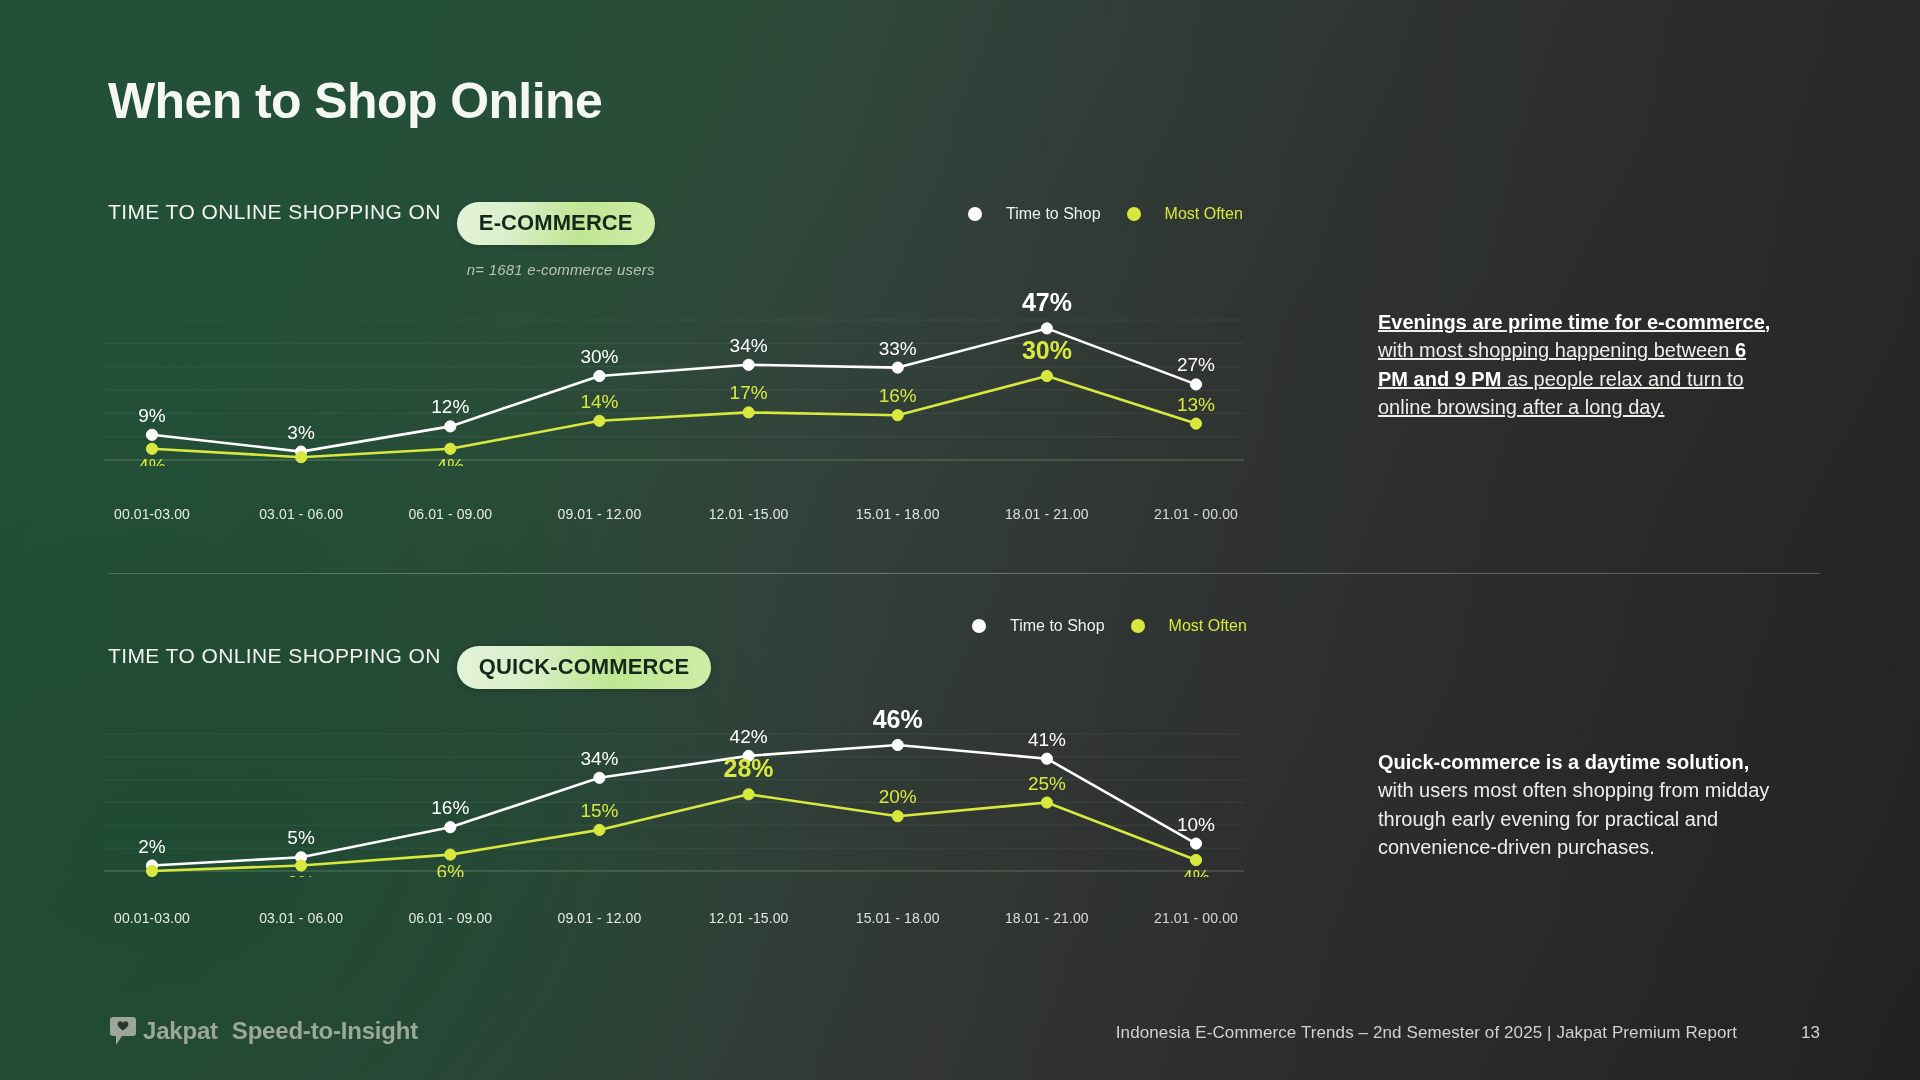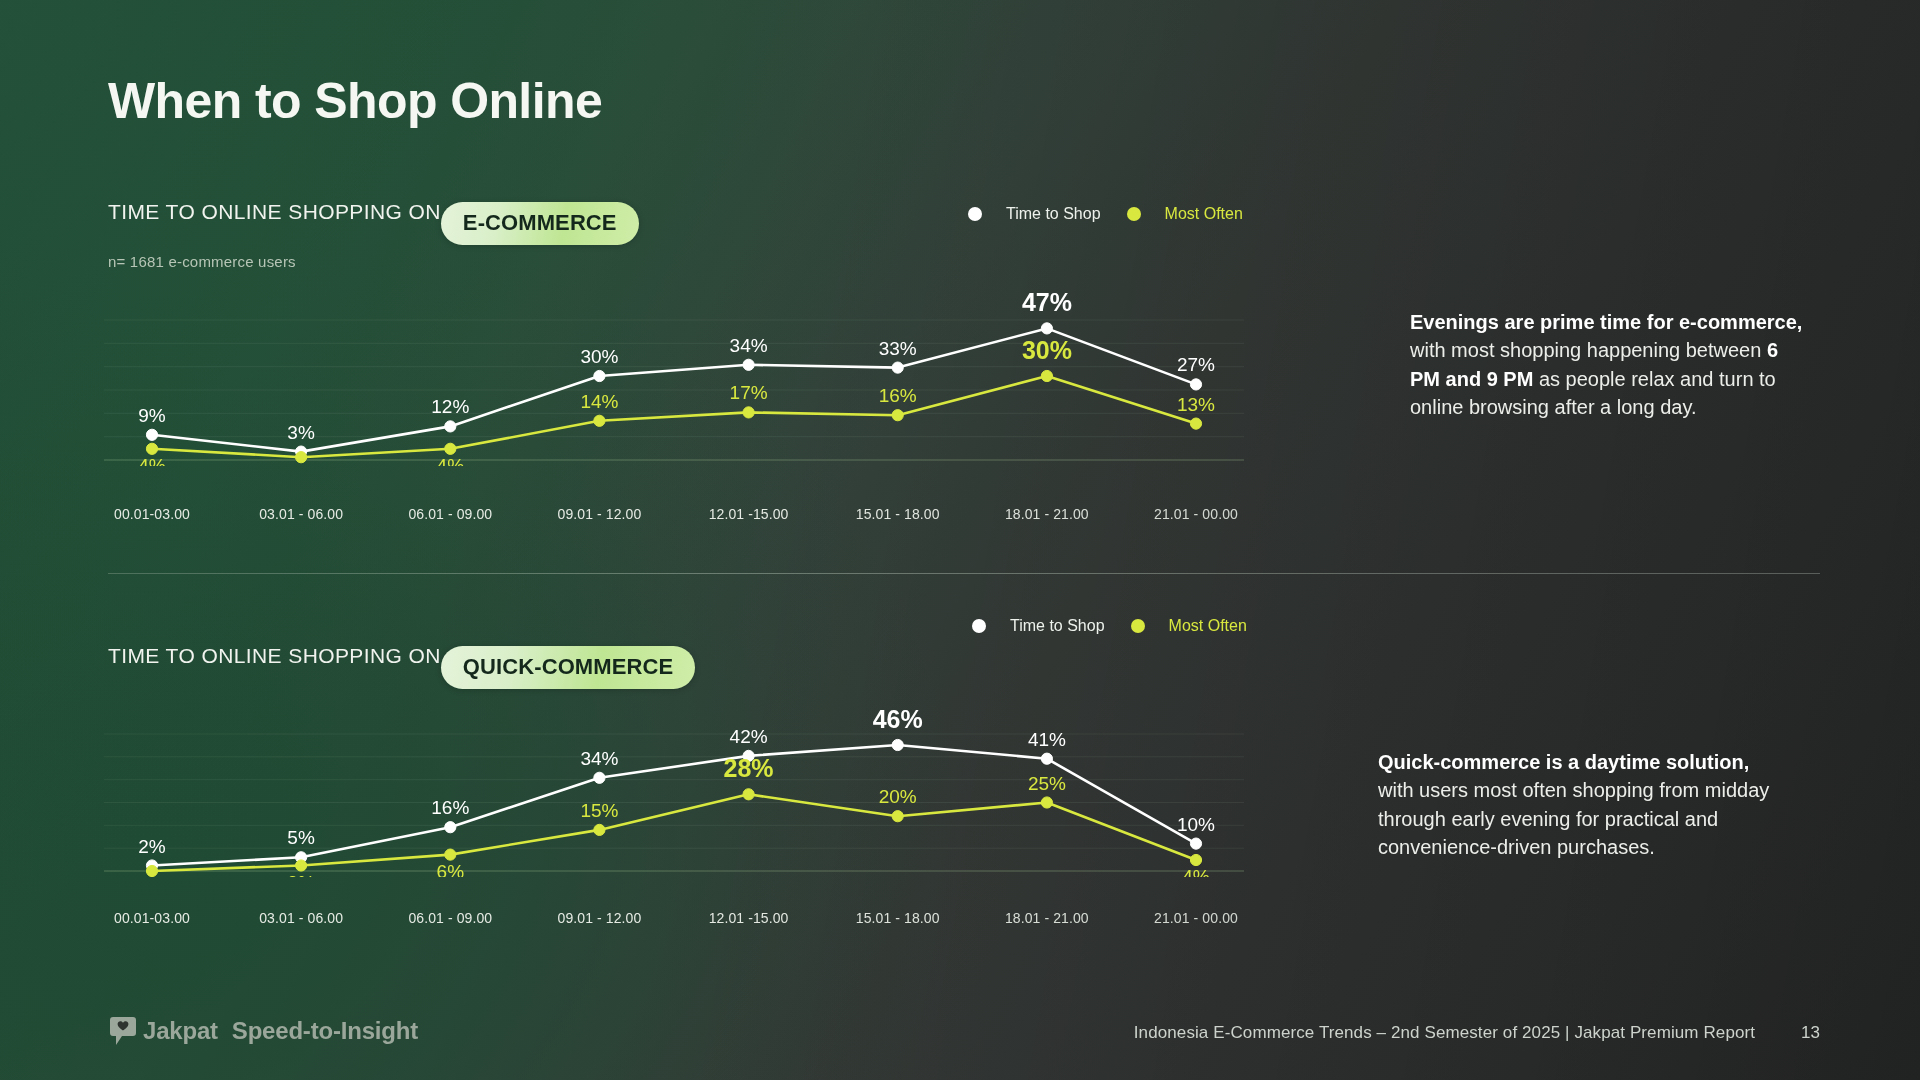--- a/index.html
+++ b/index.html
@@ -24,34 +24,34 @@
 
   
   .page-title{
     position:absolute; left:108px; top:72px;
     font-size:50px; font-weight:700; color:#f4f7f2; letter-spacing:-0.6px;
     z-index:5;
   }
 
   
   .section{ position:absolute; z-index:5; }
-  .sec-head{ display:flex; align-items:center; gap:0;text-align:center; }
+  .sec-head{ display:flex; align-items:center; gap:16px;text-align:center; }
   .sec-label{
     font-size:21px; color:#f0f3ee; letter-spacing:0.4px; font-weight:400;
   }
   .pill{
     padding:8px 22px 9px; border-radius:22px;
     font-size:22px; font-weight:700; color:#14291c; letter-spacing:0.1px;
     background:linear-gradient(100deg,#e4f3d9 0%,#d9efc9 28%,#bfe693 62%,#cfeda8 100%);
     box-shadow:0 1px 6px rgba(0,0,0,0.18);
     white-space:nowrap;
     margin-top:24px;
   }
   .sec-sub{
-    margin-top:8px; font-size:15px; color:#b6c5b6; letter-spacing:0.2px;
+    margin-top:16px; font-size:15px; font-style:italic; color:#b6c5b6; letter-spacing:0.2px;text-align:right;
   }
 
   
   .legend{ position:absolute; display:flex; align-items:center; gap:26px; z-index:6; }
   .leg-item{ display:flex; align-items:center; gap:24px; font-size:16px; }
   .leg-dot{ width:14px; height:14px; border-radius:50%; display:block; }
   .leg-white .leg-dot{ background:#ffffff; }
   .leg-white .leg-txt{ color:#eef2ec; }
   .leg-lime .leg-dot{ background:#d9e83f; }
   .leg-lime .leg-txt{ color:#d9e83f; }
@@ -80,21 +80,21 @@
     background:linear-gradient(90deg, rgba(190,205,190,0.28) 0%, rgba(190,205,190,0.42) 35%, rgba(190,200,190,0.34) 100%);
   }
 
   
   .footer{ position:absolute; left:0; top:1010px; width:1920px; height:60px; z-index:6; }
   .brand{ position:absolute; left:110px; top:6px; display:flex; align-items:center; gap:14px; }
   .brand-logo{ display:flex; align-items:center; gap:7px; }
   .brand-name{ font-size:24px; font-weight:700; color:#9aa79a; letter-spacing:-0.2px; }
   .brand-tag{ font-size:24px; font-weight:700; color:#9aa79a; letter-spacing:-0.2px; }
   .foot-right{
-    position:absolute; right:100px; top:13px; display:flex; align-items:center; gap:46px;
+    position:absolute; right:100px; top:13px; display:flex; align-items:center; gap:64px;
   }
   .foot-text{ font-size:17px; color:#cdd3cc; letter-spacing:0.1px; }
   .foot-page{ font-size:17px; color:#cdd3cc; }
 </style>
 </head>
 <body>
 
 <div id="slide">
 
   <div class="page-title">When to Shop Online</div>
@@ -167,21 +167,21 @@
       <div class="xtick" style="position: absolute; left: -22px; width: 140px;">00.01-03.00</div>
       <div class="xtick" style="position: absolute; left: 127.143px; width: 140px;">03.01 - 06.00</div>
       <div class="xtick" style="position: absolute; left: 276.286px; width: 140px;">06.01 - 09.00</div>
       <div class="xtick" style="position: absolute; left: 425.429px; width: 140px;">09.01 - 12.00</div>
       <div class="xtick" style="position: absolute; left: 574.571px; width: 140px;">12.01 -15.00</div>
       <div class="xtick" style="position: absolute; left: 723.714px; width: 140px;">15.01 - 18.00</div>
       <div class="xtick" style="position: absolute; left: 872.857px; width: 140px;">18.01 - 21.00</div>
       <div class="xtick" style="position: absolute; left: 1022px; width: 140px;">21.01 - 00.00</div>
     </div>
 
-  <div class="note" style="left:1410px; top:308px;" id="note-1"><b>Evenings are prime time for e-commerce,</b> with most shopping happening between <b>6 PM and 9 PM</b> as people relax and turn to online browsing after a long day.</div>
+  <div class="note" style="left:1378px; top:308px;text-decoration:underline;" id="note-1"><b>Evenings are prime time for e-commerce,</b> with most shopping happening between <b>6 PM and 9 PM</b> as people relax and turn to online browsing after a long day.</div>
 
   <div class="divider" style="top:573px;"></div>
 
   <div class="section" style="left:108px; top:622px;">
     <div class="sec-head">
       <div class="sec-label">TIME TO ONLINE SHOPPING ON</div>
       <div class="pill">QUICK-COMMERCE</div>
     </div>
   </div>
 

